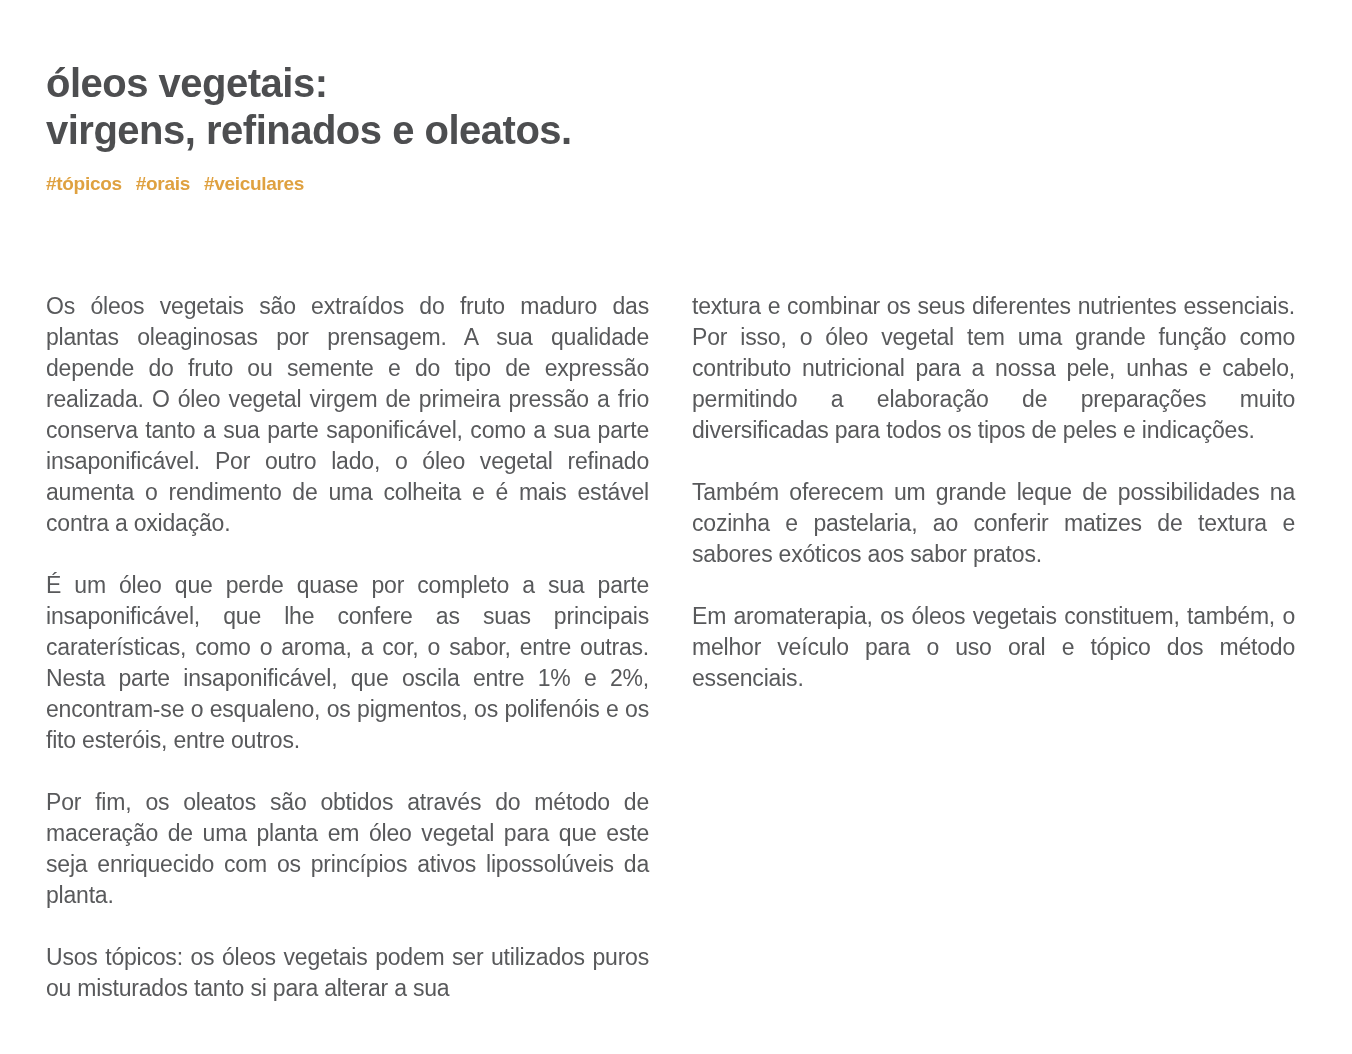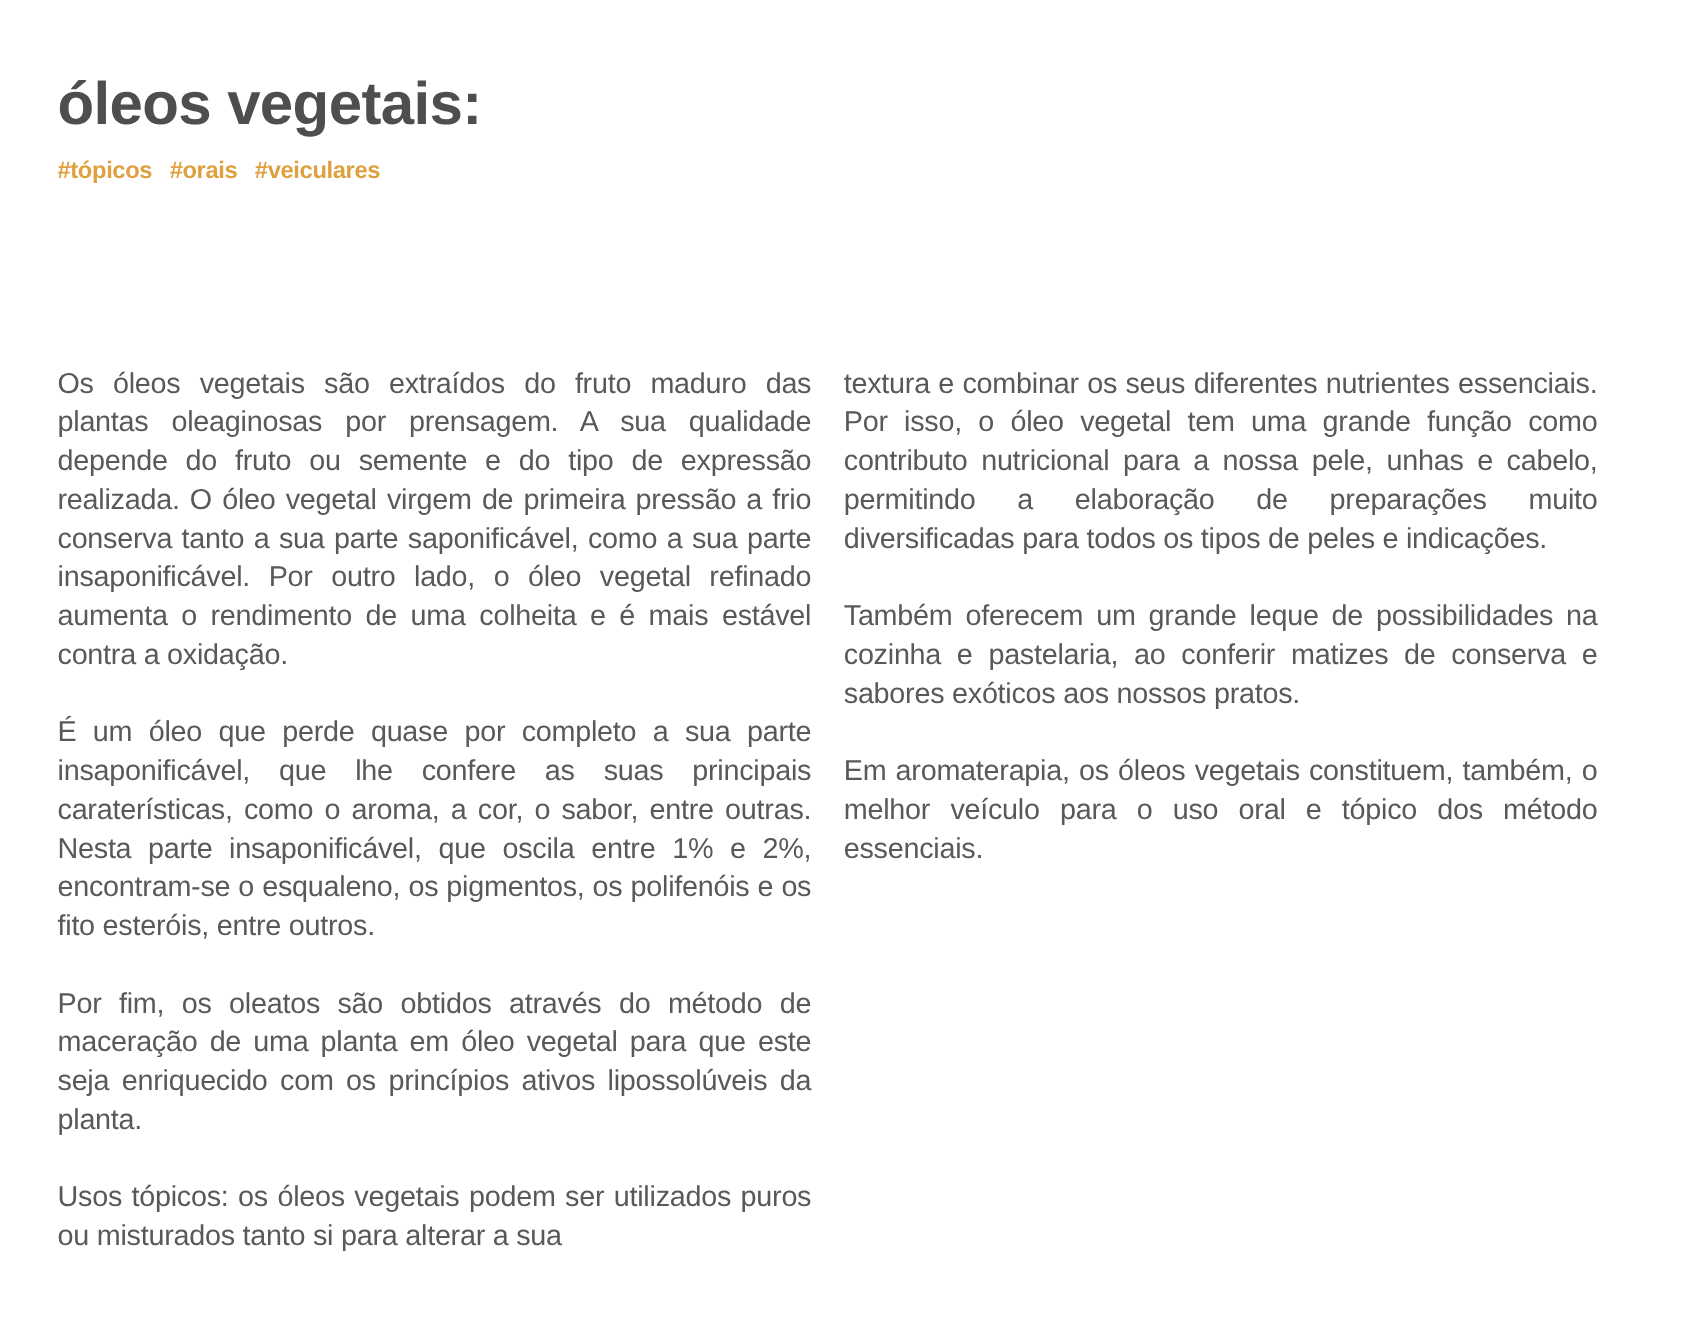--- a/index.html
+++ b/index.html
@@ -22,21 +22,21 @@
   }
   .doc-header {
     position: absolute;
     left: 46px;
     top: 60px;
     right: 55px;
   }
   .doc-title {
     margin: 0;
     color: #4d4e50;
-    font-size: 48px;
+    font-size: 40px;
     line-height: 47px;
     font-weight: bold;
     letter-spacing: -0.5px;
   }
   .doc-title .t-line {
     display: block;
   }
   .hashtags {
     margin-top: 15px;
     color: #dfa140;
@@ -48,20 +48,21 @@
   .hashtags .tag {
     margin-right: 9px;
   }
   .body-columns {
     position: absolute;
     left: 46px;
     top: 291px;
     width: 1249px;
     display: flex;
     gap: 26px;
+    justify-content: space-between;
   }
   .col {
     width: 603px;
     flex: 0 0 603px;
   }
   .col p {
     margin: 0 0 31px 0;
     color: #58595b;
     font-size: 23px;
     line-height: 31px;
@@ -73,35 +74,36 @@
   }
 </style>
 </head>
 <body>
 
 <div class="page">
 
   <header class="doc-header">
     <h1 class="doc-title">
       <span class="t-line">óleos vegetais:</span>
+      <span class="t-line">virgens, refinados e oleatos.</span>
     </h1>
     <div class="hashtags">
       <span class="tag">#tópicos</span>
       <span class="tag">#orais</span>
       <span class="tag">#veiculares</span>
     </div>
   </header>
 
   <main class="body-columns">
     <div class="col">
       <p>Os óleos vegetais são extraídos do fruto maduro das plantas oleaginosas por prensagem. A sua qualidade depende do fruto ou semente e do tipo de expressão realizada. O óleo vegetal virgem de primeira pressão a frio conserva tanto a sua parte saponificável, como a sua parte insaponificável. Por outro lado, o óleo vegetal refinado aumenta o rendimento de uma colheita e é mais estável contra a oxidação.</p>
       <p>É um óleo que perde quase por completo a sua parte insaponificável, que lhe confere as suas principais caraterísticas, como o aroma, a cor, o sabor, entre outras. Nesta parte insaponificável, que oscila entre 1% e 2%, encontram-se o esqualeno, os pigmentos, os polifenóis e os fito esteróis, entre outros.</p>
       <p>Por fim, os oleatos são obtidos através do método de maceração de uma planta em óleo vegetal para que este seja enriquecido com os princípios ativos lipossolúveis da planta.</p>
       <p>Usos tópicos: os óleos vegetais podem ser utilizados puros ou misturados tanto si para alterar a sua</p>
     </div>
     <div class="col">
       <p>textura e combinar os seus diferentes nutrientes essenciais. Por isso, o óleo vegetal tem uma grande função como contributo nutricional para a nossa pele, unhas e cabelo, permitindo a elaboração de preparações muito diversificadas para todos os tipos de peles e indicações.</p>
-      <p>Também oferecem um grande leque de possibilidades na cozinha e pastelaria, ao conferir matizes de conserva e sabores exóticos aos nossos pratos.</p>
+      <p>Também oferecem um grande leque de possibilidades na cozinha e pastelaria, ao conferir matizes de textura e sabores exóticos aos sabor pratos.</p>
       <p>Em aromaterapia, os óleos vegetais constituem, também, o melhor veículo para o uso oral e tópico dos método essenciais.</p>
     </div>
   </main>
 
 </div>
 
 </body></html>

